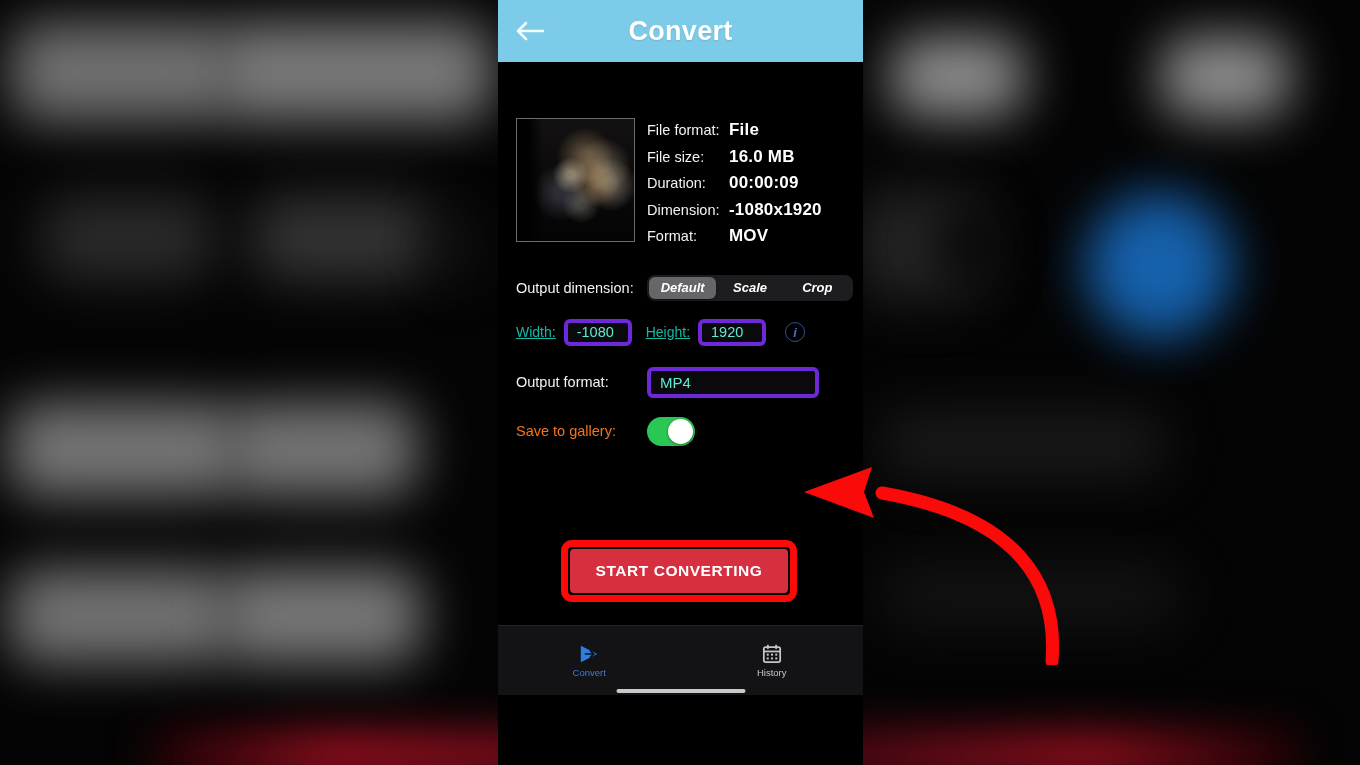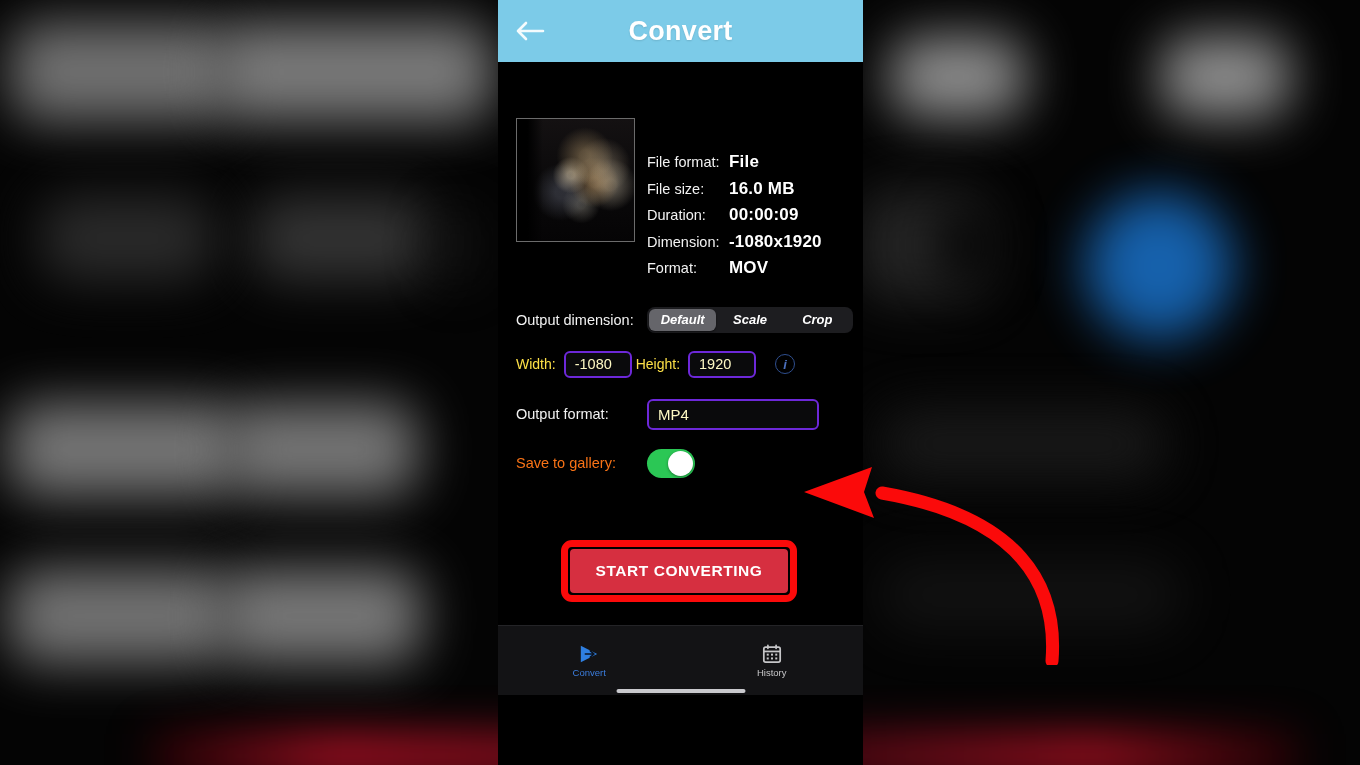--- a/index.html
+++ b/index.html
@@ -50,39 +50,39 @@
       radial-gradient(circle at 74% 38%, rgba(255,230,190,.26) 0 5%, transparent 24%),
       radial-gradient(circle at 46% 46%, rgba(255,236,200,.45) 0 4%, transparent 20%),
       radial-gradient(circle at 66% 52%, rgba(255,196,120,.30) 0 5%, transparent 25%),
       radial-gradient(circle at 80% 54%, rgba(255,240,210,.32) 0 5%, transparent 23%),
       radial-gradient(circle at 38% 60%, rgba(210,220,255,.18) 0 6%, transparent 28%),
       radial-gradient(circle at 55% 70%, rgba(255,250,230,.22) 0 4%, transparent 18%),
       linear-gradient(180deg,#141112 0%,#0b0a0b 48%,#050405 100%); }
   .tpanel::after{ content:""; position:absolute; left:0; top:0; bottom:0; width:22%;
                   background:linear-gradient(90deg,#000 40%,rgba(0,0,0,0)); }
 
-  #meta{ margin-left:12px; padding-top:2px;margin-top:32px; }
+  #meta{ margin-left:12px; padding-top:2px; }
   .meta-row{ display:flex; align-items:baseline; height:26.5px; }
   .meta-k{ width:82px; font-size:14.5px; color:#f2f2f2; }
   .meta-v{ font-size:17px; font-weight:bold; color:#fff; letter-spacing:.2px; }
 
   
   #dim-row{ display:flex; align-items:center; padding:22px 0 0 18px; }
   #dim-label{ font-size:14.5px; color:#f2f2f2; width:131px; }
   #segmented{ display:flex; align-items:center; background:#1d1d20; border-radius:8px;
               height:26px; padding:2px; width:206px; position:relative; }
   .seg{ flex:1; text-align:center; font-size:13px; font-weight:bold; color:#fff;
         line-height:22px; border-radius:6px; position:relative;font-style:italic; }
   .seg.active{ background:#65656a; box-shadow:0 1px 2px rgba(0,0,0,.5); }
 
   
   #wh-row{ display:flex; align-items:center; padding:18px 0 0 18px; }
-  .wh-label{ font-size:14px; color:#fde047; }
-  .fld{ background:#0a0a0c; border:2px solid #6d28d9; border-radius:6px; height:27px;
-        display:flex; align-items:center; padding:0 9px; font-size:14.5px; color:#fef9c3; }
+  .wh-label{ font-size:14px; color:#14b8a6;text-decoration:underline; }
+  .fld{ background:#0a0a0c; border:4px solid #6d28d9; border-radius:6px; height:27px;
+        display:flex; align-items:center; padding:0 9px; font-size:14.5px; color:#5eead4; }
   #fld-width{ width:68px; margin-left:8px; }
   #fld-height{ width:68px; margin-left:8px; }
   #info-icon{ margin-left:19px; width:20px; height:20px; border-radius:50%;
               border:1.6px solid #2f4f8f; color:#4a6fbd; font-size:13px; font-weight:bold;
               display:flex; align-items:center; justify-content:center; font-style:italic; }
 
   
   #fmt-row{ display:flex; align-items:center; padding:21px 0 0 18px; }
   #fmt-label{ font-size:14.5px; color:#f2f2f2; width:131px; }
   #fld-format{ width:172px; height:31px; font-size:15px; }
@@ -183,21 +183,21 @@
       <div id="segmented">
         <div class="seg active">Default</div>
         <div class="seg">Scale</div>
         <div class="seg">Crop</div>
       </div>
     </div>
 
     <div id="wh-row">
       <span class="wh-label">Width:</span>
       <div class="fld" id="fld-width">-1080</div>
-      <span class="wh-label" style="margin-left:4px;">Height:</span>
+      <span class="wh-label" style="margin-left:14px;">Height:</span>
       <div class="fld" id="fld-height">1920</div>
       <div id="info-icon">i</div>
     </div>
 
     <div id="fmt-row">
       <span id="fmt-label">Output format:</span>
       <div class="fld" id="fld-format">MP4</div>
     </div>
 
     <div id="gal-row">

